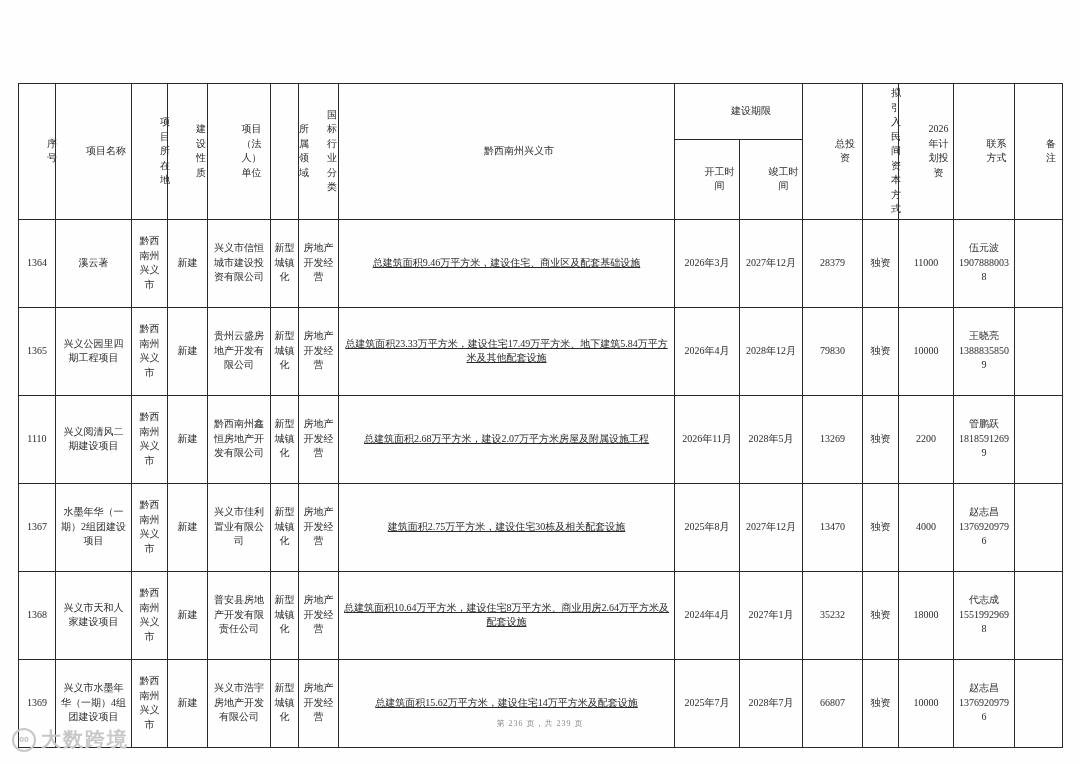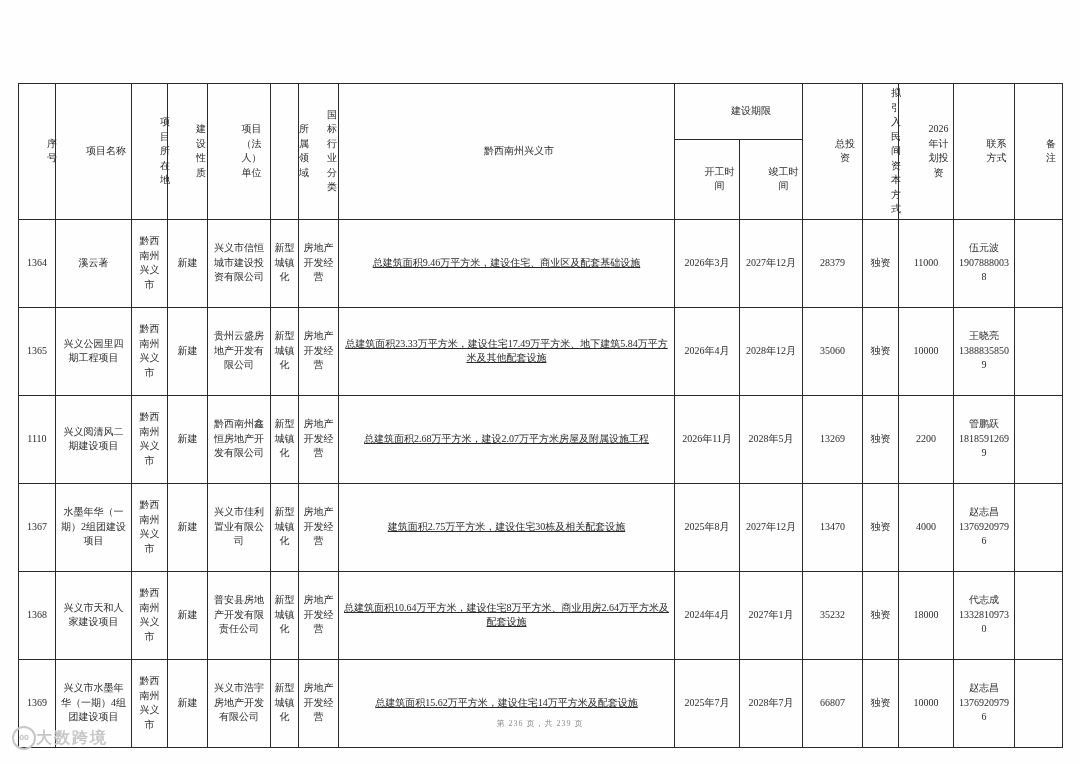--- a/index.html
+++ b/index.html
@@ -26,31 +26,31 @@
   table.main th{font-size:10px;padding-left:28px;}
   tr.hdr1{height:24px;}
   tr.hdr2{height:30px;}
   tr.datarow{height:88px;}
   td.content-cell{text-align:left;padding:2px 7px;text-decoration:underline;}
   .footer-page{
     position:absolute;left:0;right:0;top:718px;text-align:center;
     font-size:8px;color:#8a8a8a;letter-spacing:1px;
   }
   .watermark{
-    position:absolute;left:12px;top:726px;display:flex;align-items:center;
+    position:absolute;left:12px;top:726px;display:flex;align-items:center;gap:5px;
     color:#c7c7c7;
   }
   .wm-circle{
     width:20px;height:20px;border:2.5px solid #c7c7c7;border-radius:50%;
     display:flex;align-items:center;justify-content:center;
     font-size:7px;font-weight:bold;color:#c7c7c7;
     font-family:"DejaVu Sans",sans-serif;
   }
   .wm-text{
-    font-size:16px;font-weight:bold;letter-spacing:2px;
+    font-size:20px;font-weight:bold;letter-spacing:2px;
     font-family:"DejaVu Sans","Liberation Sans",sans-serif;
   }
 </style>
 </head>
 <body>
 
 <div class="page">
 
   <table class="main">
     <colgroup>
@@ -121,21 +121,21 @@
       <td>1365</td>
       <td>兴义公园里四期工程项目</td>
       <td>黔西南州兴义市</td>
       <td>新建</td>
       <td>贵州云盛房地产开发有限公司</td>
       <td>新型城镇化</td>
       <td>房地产开发经营</td>
       <td class="content-cell">总建筑面积23.33万平方米，建设住宅17.49万平方米、地下建筑5.84万平方米及其他配套设施</td>
       <td>2026年4月</td>
       <td>2028年12月</td>
-      <td>35060</td>
+      <td>79830</td>
       <td>独资</td>
       <td>10000</td>
       <td>王晓亮
 13888358509</td>
       <td></td>
     </tr>
 
     <tr class="datarow">
       <td>1110</td>
       <td>兴义阅清风二期建设项目</td>
@@ -182,21 +182,21 @@
       <td>普安县房地产开发有限责任公司</td>
       <td>新型城镇化</td>
       <td>房地产开发经营</td>
       <td class="content-cell">总建筑面积10.64万平方米，建设住宅8万平方米、商业用房2.64万平方米及配套设施</td>
       <td>2024年4月</td>
       <td>2027年1月</td>
       <td>35232</td>
       <td>独资</td>
       <td>18000</td>
       <td>代志成
-13328109730</td>
+15519929698</td>
       <td></td>
     </tr>
 
     <tr class="datarow">
       <td>1369</td>
       <td>兴义市水墨年华（一期）4组团建设项目</td>
       <td>黔西南州兴义市</td>
       <td>新建</td>
       <td>兴义市浩宇房地产开发有限公司</td>
       <td>新型城镇化</td>

